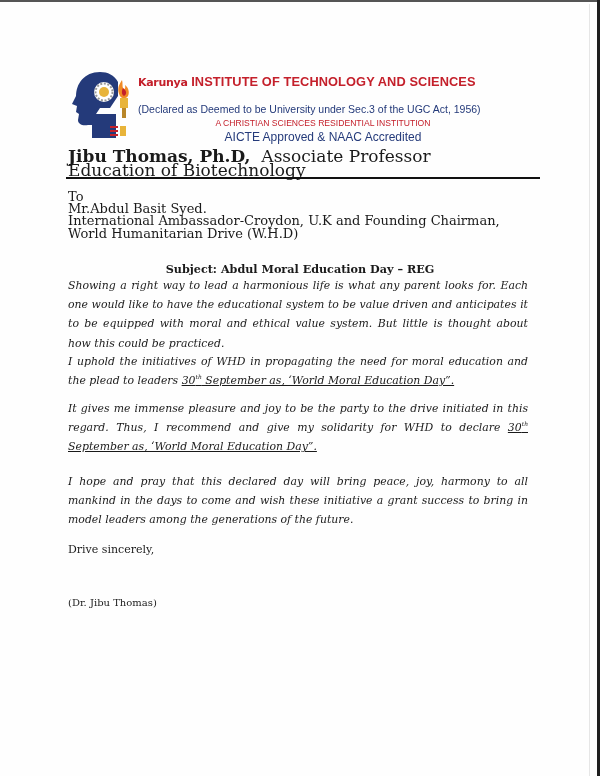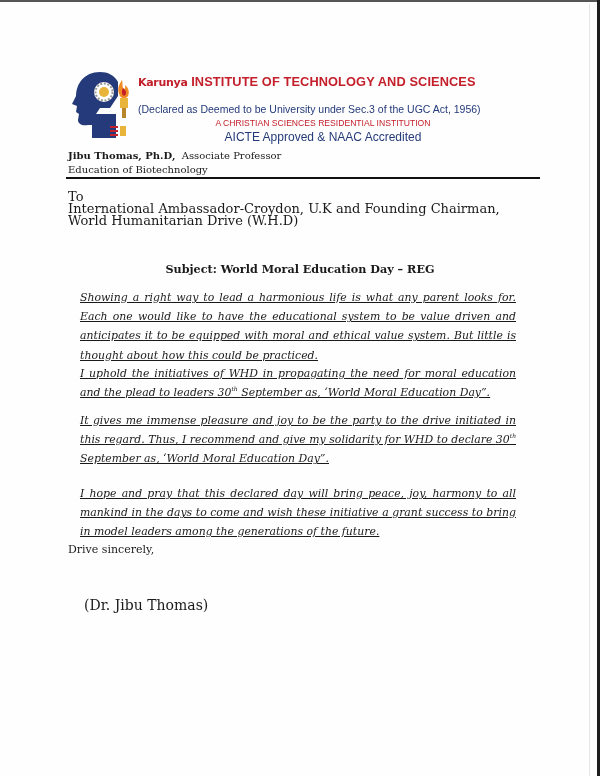--- a/index.html
+++ b/index.html
@@ -13,39 +13,39 @@
 
     .letterhead { position: absolute; left: 70px; top: 68px; width: 420px; height: 72px; }
     .logo { position: absolute; left: 0; top: 0; width: 66px; height: 72px; }
     .lh-text { position: absolute; left: 68px; top: 6px; width: 360px; font-family: "Liberation Sans", sans-serif; }
     .lh-line1 { font-size: 12.8px; font-weight: bold; color: #c4202b; white-space: nowrap; letter-spacing: 0.1px; }
     .lh-brand { font-family: "DejaVu Sans", sans-serif; font-size: 11px; font-weight: bold; color: #c4202b; letter-spacing: -0.3px; text-align: right; }
     .lh-line2 { font-size: 10.5px; color: #243a7a; margin-top: 14px; white-space: nowrap; }
     .lh-line3 { font-size: 8.6px; color: #c4202b; text-align: center; margin-top: 3px; white-space: nowrap; padding-left: 10px; }
     .lh-line4 { font-size: 12px; color: #243a7a; text-align: center; margin-top: 2px; white-space: nowrap; padding-left: 10px; }
 
-    .sender { position: absolute; left: 68px; top: 149px; font-size: 10px; line-height: 14px; }
+    .sender { position: absolute; left: 68px; top: 149px; font-size: 17px; line-height: 14px; }
     .sender .name { font-weight: bold; }
     .hr { position: absolute; left: 66px; top: 177px; width: 474px; height: 2px; background: #111; }
 
     .to-block { position: absolute; left: 68px; top: 191px; font-size: 13px; line-height: 12.2px; }
 
     .subject { position: absolute; left: 0; width: 600px; top: 262px; text-align: center; font-weight: bold; font-size: 11.2px; }
 
     .body { position: absolute; left: 68px; width: 460px; font-style: italic; font-size: 10.9px; line-height: 19.2px; text-align: justify; }
     .p1 { top: 276px; }
     .p2 { top: 352px; }
     .p3 { top: 399px; }
     .p4 { top: 472px; }
-    .body p { margin: 12px; text-decoration: underline; }
+    .body p { margin: 0; }
     .u { text-decoration: underline; }
     sup { font-size: 6px; vertical-align: super; line-height: 0; }
 
     .closing { position: absolute; left: 68px; top: 543px; font-size: 11px; }
-    .signature { position: absolute; left: 84px; top: 597px; font-size: 14px; }
+    .signature { position: absolute; left: 68px; top: 597px; font-size: 10px; }
   </style>
 </head>
 <body>
 
 <div class="top-rule"></div>
 <div class="inner-right"></div>
 <div class="right-rule"></div>
 
 <div class="letterhead">
   <svg class="logo" viewBox="0 0 66 72">
@@ -76,25 +76,26 @@
 </div>
 
 <div class="sender">
   <div><span class="name">Jibu Thomas, Ph.D,</span>&nbsp; <span>Associate Professor</span></div>
   <div>Education of Biotechnology</div>
 </div>
 <div class="hr"></div>
 
 <div class="to-block">
   <div>To</div>
+  <div>Mr.Abdul Basit Syed.</div>
   <div>International Ambassador-Croydon, U.K and Founding Chairman,</div>
   <div>World Humanitarian Drive (W.H.D)</div>
 </div>
 
-<div class="subject">Subject: World Moral Education Day – REG</div>
+<div class="subject">Subject: Abdul Moral Education Day – REG</div>
 
 <div class="body p1">
   <p>Showing a right way to lead a harmonious life is what any parent looks for. Each one would like to have the educational system to be value driven and anticipates it to be equipped with moral and ethical value system. But little is thought about how this could be practiced.</p>
 </div>
 <div class="body p2">
   <p><span>I uphold the initiatives of WHD in propagating the need for moral education and the plead to  leaders </span><span class="u"><span>30</span><sup>th</sup><span> September as, ‘World Moral Education Day”.</span></span></p>
 </div>
 <div class="body p3">
   <p><span>It gives me immense pleasure and joy to be the party to the drive initiated in this regard. Thus, I recommend and give my solidarity for WHD to declare </span><span class="u"><span>30</span><sup>th</sup><span> September as, ‘World Moral Education Day”.</span></span></p>
 </div>

